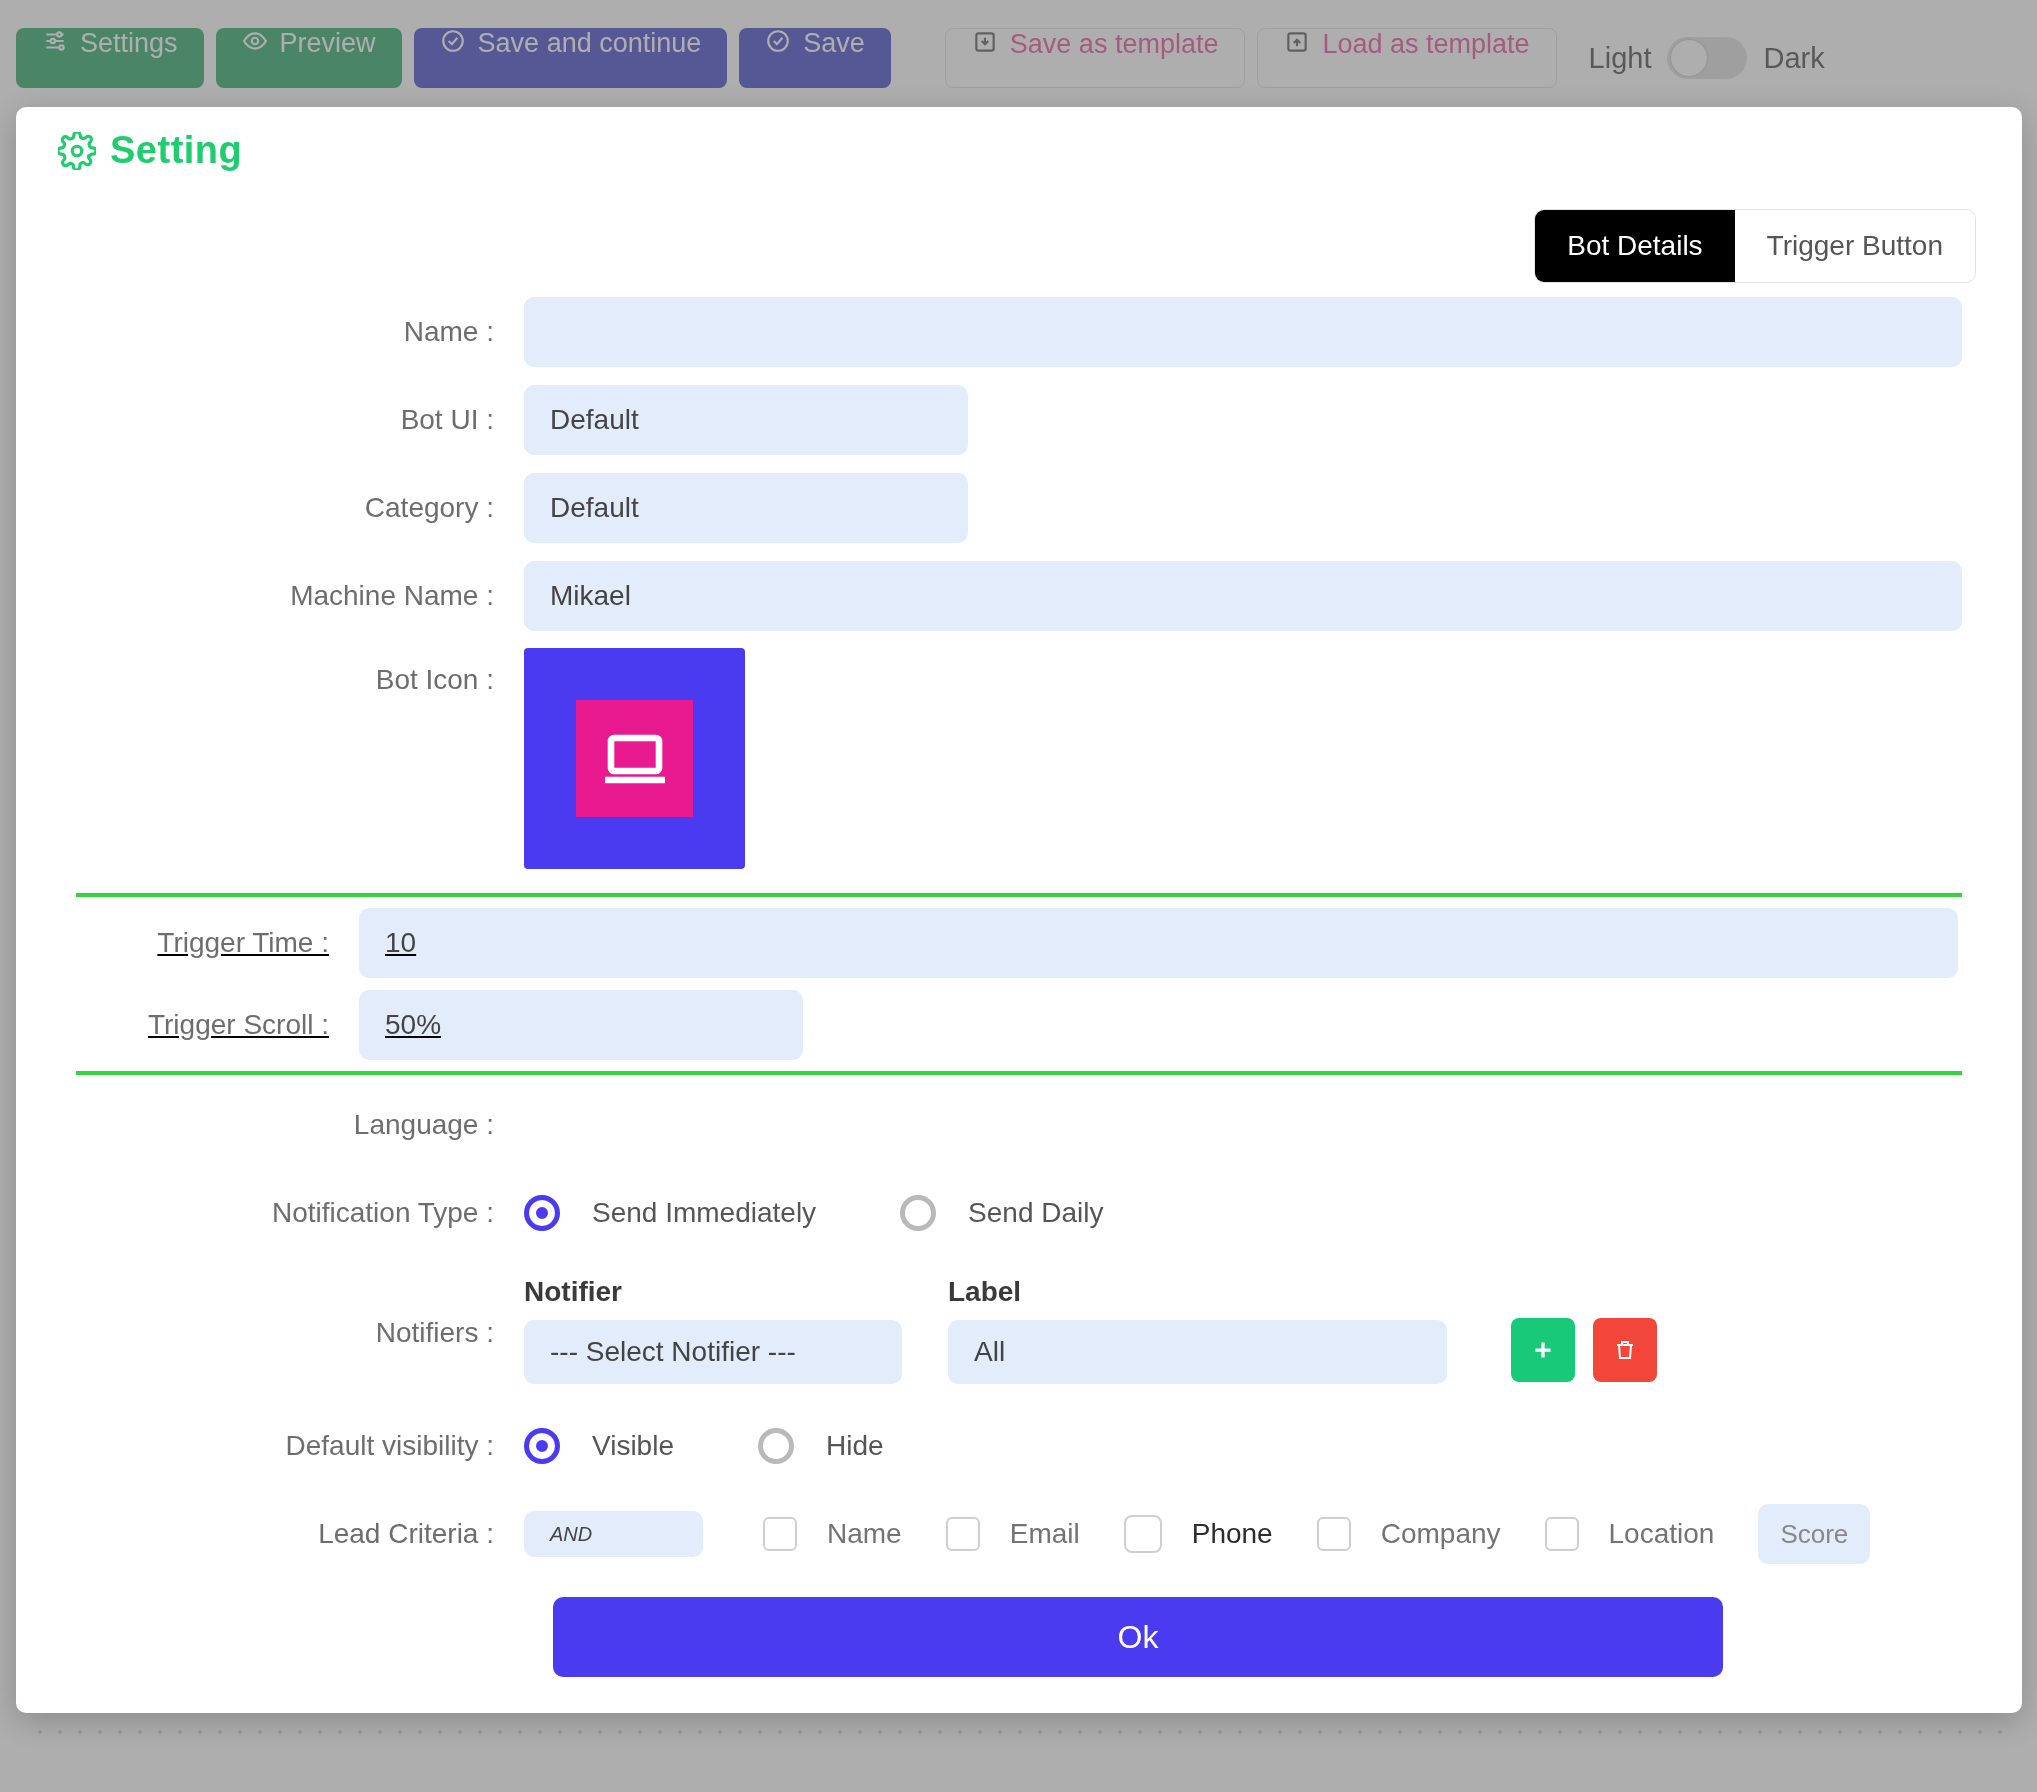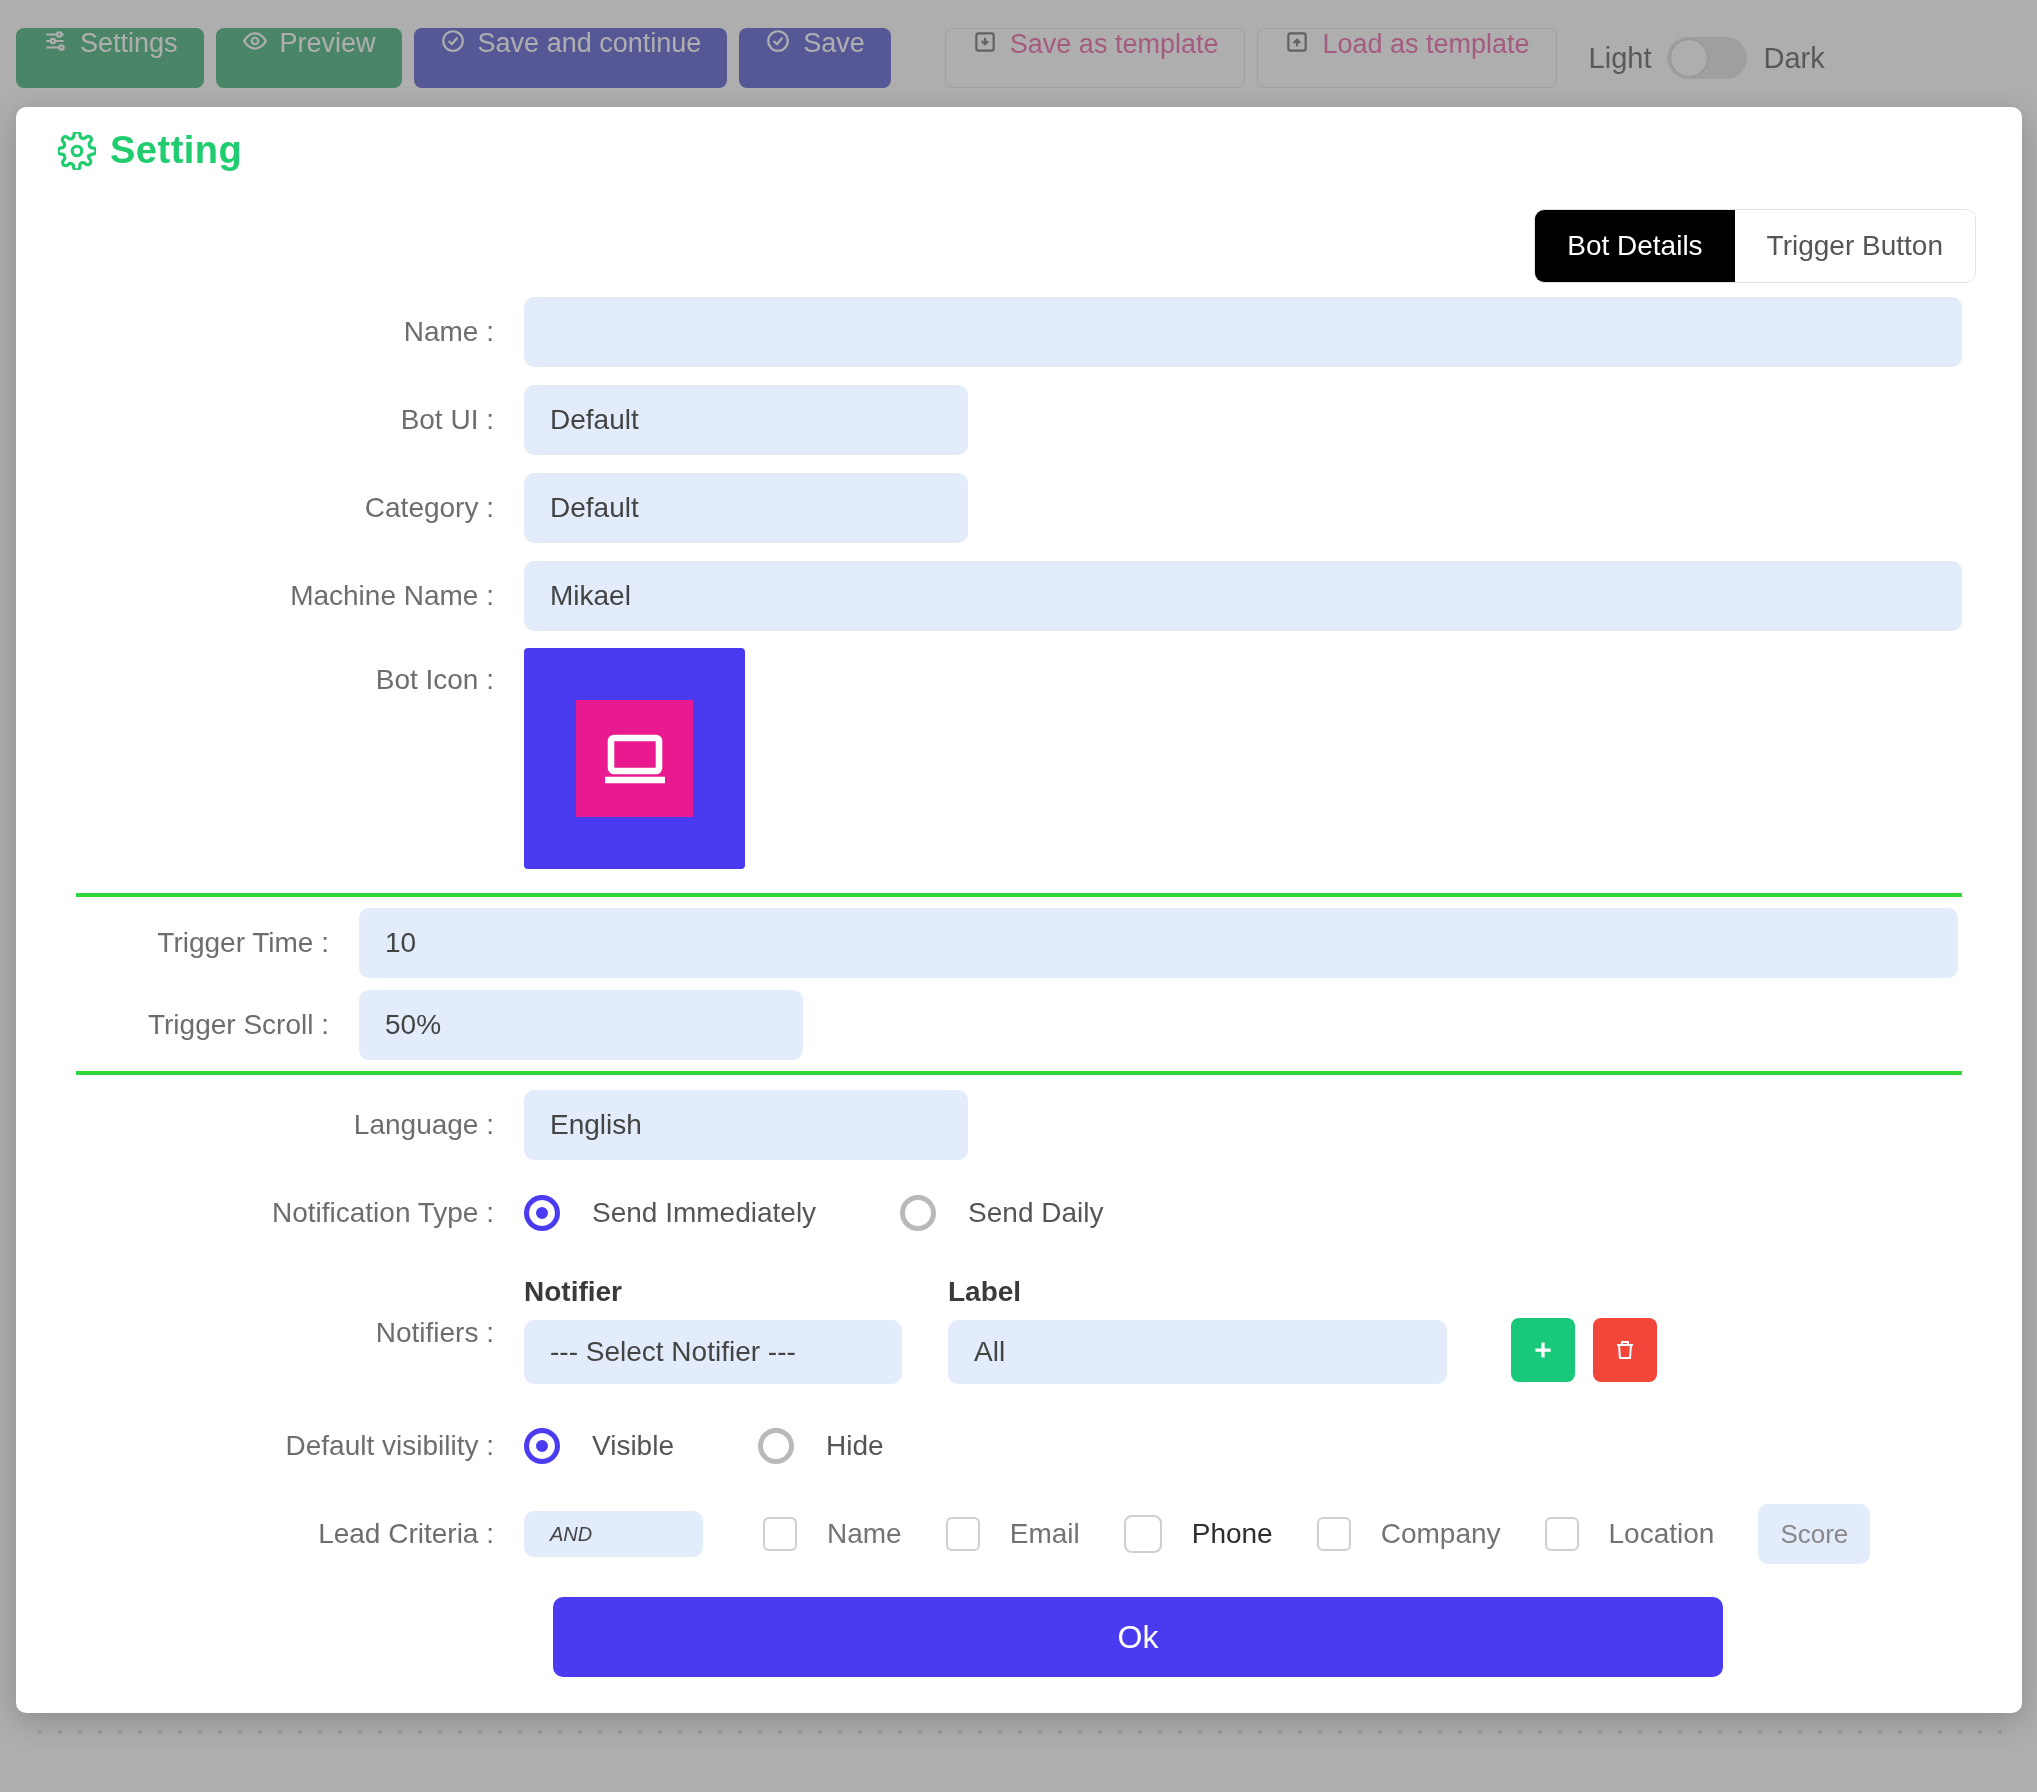--- a/index.html
+++ b/index.html
@@ -34,21 +34,21 @@
   .form-area { position: absolute; left: 60px; right: 60px; top: 189px; bottom: 149px; overflow: hidden; }
   .row { display: flex; align-items: center; min-height: 72px; margin-bottom: 16px; }
   .label { width: 448px; text-align: right; padding-right: 30px; font-size: 28px; color: #6d6d6d; }
   .field { flex: 1; }
   .inp { background: #e2ecfa; height: 70px; border-radius: 10px; padding: 0 26px; font-size: 28px; color: #444; display: flex; align-items: center; }
   .inp.small { max-width: 444px; }
   .iconbox { width: 221px; height: 221px; background: #4a3bf1; display: flex; align-items: center; justify-content: center; border-radius: 4px; }
   .iconinner { width: 117px; height: 117px; background: #e91a8f; display: flex; align-items: center; justify-content: center; }
 
   .hlbox { border: 4px solid #34d43c; border-radius: 4px; padding: 10px 10px 10px 0; margin-left: -169px; margin-right: -10px; padding-left: 169px; margin-bottom: 14px; }
-  .hlbox .row { margin-bottom: 10px; }
+  .hlbox .row { margin-bottom: 10px; text-decoration: underline; }
 
   .radio-set { display: flex; align-items: center; gap: 50px; }
   .radio { width: 36px; height: 36px; border-radius: 50%; border: 5px solid #b9b9b9; flex: none; }
   .radio.sel { border-color: #4a3bf1; box-shadow: inset 0 0 0 7px #fff, inset 0 0 0 20px #4a3bf1; }
   .rlabel { font-size: 28px; color: #555; margin-left: -18px; margin-right: 34px; }
 
   .ghead { display: flex; gap: 46px; }
   .gcol1 { width: 378px; }
   .gcol2 { width: 499px; }
   .glabel { font-size: 28px; font-weight: 600; color: #3a3a3a; margin-bottom: 12px; }
@@ -209,23 +209,20 @@
       <div class="row" style="margin-bottom:0">
         <div class="label" style="width:279px">Trigger Scroll :</div>
         <div class="field">
             <div class="inp small">50%</div>
           </div>
       </div>
     </div>
 
     <div class="row">
       <div class="label">Language :</div>
-      <div class="field">
-          <div class="inp small">English</div>
-        </div>
     </div>
 
     <div class="row">
       <div class="label">Notification Type :</div>
       <div class="field radio-set">
         <span class="radio sel"></span>
         <span class="rlabel">Send Immediately</span>
         <span class="radio"></span>
         <span class="rlabel">Send Daily</span>
       </div>

